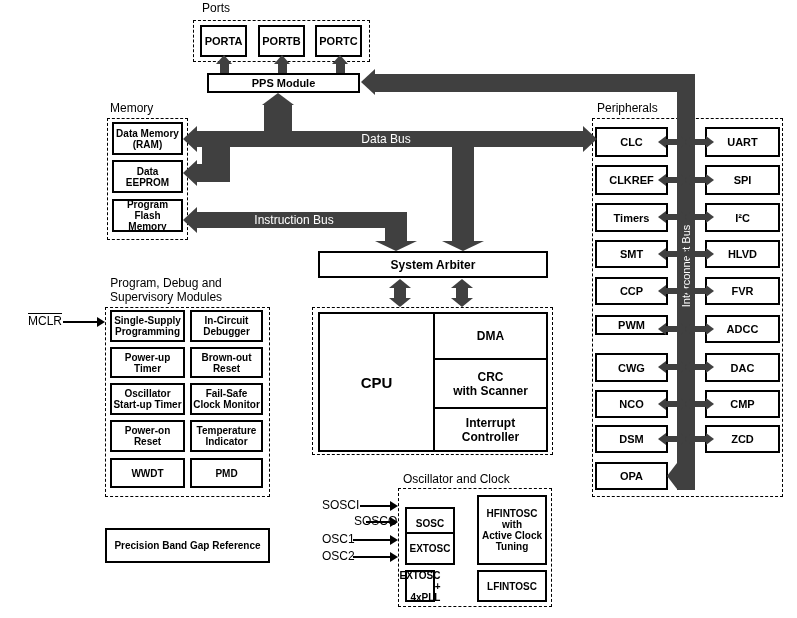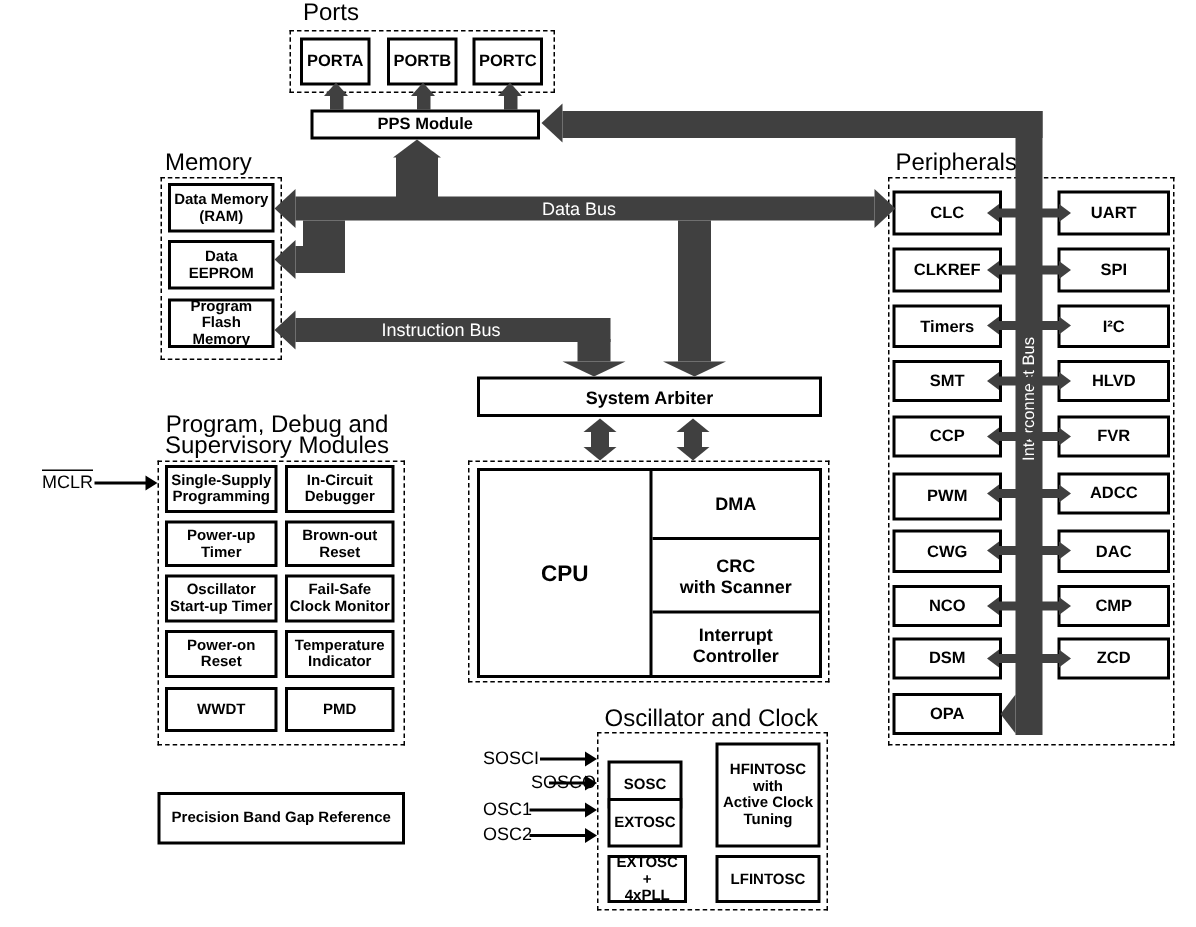--- a/index.html
+++ b/index.html
@@ -3,21 +3,21 @@
 <meta charset="utf-8">
 <style>
   html,body{margin:0;padding:0;background:#fff;}
   .stage{position:relative;width:797px;height:618px;background:#fff;overflow:hidden;
          font-family:"Liberation Sans",sans-serif;color:#000;}
   .box{position:absolute;background:#fff;border:2px solid #000;box-sizing:border-box;
        display:flex;align-items:center;justify-content:center;text-align:center;
        font-weight:bold;font-size:11px;line-height:12px;white-space:pre-line;}
   .sm{font-size:10px;line-height:11px;}
   .dashed{position:absolute;border:1px dashed #000;box-sizing:border-box;background:transparent;}
-  .seclabel{position:absolute;font-size:16px;line-height:13.5px;white-space:pre-line;}
+  .seclabel{position:absolute;font-size:12px;line-height:13.5px;white-space:pre-line;}
   .bus{position:absolute;background:#404040;}
   .blk{position:absolute;background:#000;}
   .tri{position:absolute;width:0;height:0;}
   .h-left{border-top:13px solid transparent;border-bottom:13px solid transparent;border-right:14px solid #404040;}
   .h-right{border-top:13px solid transparent;border-bottom:13px solid transparent;border-left:14px solid #404040;}
   .h-left-sm{border-top:13px solid transparent;border-bottom:13px solid transparent;border-right:10px solid #404040;}
   .h-up-lg{border-left:16px solid transparent;border-right:16px solid transparent;border-bottom:12px solid #404040;}
   .h-up-sm{border-left:8px solid transparent;border-right:8px solid transparent;border-bottom:9px solid #404040;}
   .h-down-lg{border-left:21px solid transparent;border-right:21px solid transparent;border-top:10px solid #404040;}
   .h-up-md{border-left:11px solid transparent;border-right:11px solid transparent;border-bottom:9px solid #404040;}
@@ -64,21 +64,21 @@
 Flash Memory</div>
 
   <div class="seclabel" style="left:597px;top:102px;">Peripherals</div>
   <div class="dashed" style="left:592px;top:118px;width:191px;height:379px;"></div>
 
   <div class="box" style="left:595px;top:127px;width:73px;height:30px;">CLC</div>
   <div class="box" style="left:595px;top:165px;width:73px;height:30px;">CLKREF</div>
   <div class="box" style="left:595px;top:203px;width:73px;height:29px;">Timers</div>
   <div class="box" style="left:595px;top:240px;width:73px;height:28px;">SMT</div>
   <div class="box" style="left:595px;top:277px;width:73px;height:28px;">CCP</div>
-  <div class="box" style="left:595px;top:315px;width:73px;height:32px;">PWM</div>
+  <div class="box" style="left:595px;top:315px;width:73px;height:20px;">PWM</div>
   <div class="box" style="left:595px;top:353px;width:73px;height:29px;">CWG</div>
   <div class="box" style="left:595px;top:390px;width:73px;height:28px;">NCO</div>
   <div class="box" style="left:595px;top:425px;width:73px;height:28px;">DSM</div>
   <div class="box" style="left:595px;top:462px;width:73px;height:28px;">OPA</div>
 
   <div class="box" style="left:705px;top:127px;width:75px;height:30px;">UART</div>
   <div class="box" style="left:705px;top:203px;width:75px;height:29px;">I²C</div>
   <div class="box" style="left:705px;top:165px;width:75px;height:30px;">SPI</div>
   <div class="box" style="left:705px;top:240px;width:75px;height:28px;">HLVD</div>
   <div class="box" style="left:705px;top:277px;width:75px;height:28px;">FVR</div>
@@ -180,21 +180,21 @@
   <div class="siglabel" style="left:28px;top:313px;"><span class="overline">MCLR</span></div>
   <div class="blk" style="left:63px;top:321px;width:35px;height:2px;"></div>
   <div class="tri sig-head" style="left:97px;top:317px;"></div>
 
   <div class="box sm" style="left:105px;top:528px;width:165px;height:35px;">Precision Band Gap Reference</div>
 
   <div class="seclabel" style="left:403px;top:473px;">Oscillator and Clock</div>
   <div class="dashed" style="left:398px;top:488px;width:154px;height:119px;"></div>
   <div class="box sm" style="left:405px;top:495px;width:50px;height:32px;margin-top:12px;">SOSC</div>
   <div class="box sm" style="left:405px;top:532px;width:50px;height:33px;">EXTOSC</div>
-  <div class="box sm" style="left:405px;top:570px;width:53px;height:32px;">EXTOSC +
+  <div class="box sm" style="left:405px;top:570px;width:30px;height:32px;text-align:right;">EXTOSC +
 4xPLL</div>
   <div class="box sm" style="left:477px;top:495px;width:70px;height:70px;">HFINTOSC
 with
 Active Clock
 Tuning</div>
   <div class="box sm" style="left:477px;top:570px;width:70px;height:32px;">LFINTOSC</div>
 
   <div class="siglabel" style="left:322px;top:499px;">SOSCI</div>
   <div class="blk" style="left:360px;top:505px;width:30px;height:2px;"></div>
   <div class="tri sig-head" style="left:390px;top:501px;"></div>

